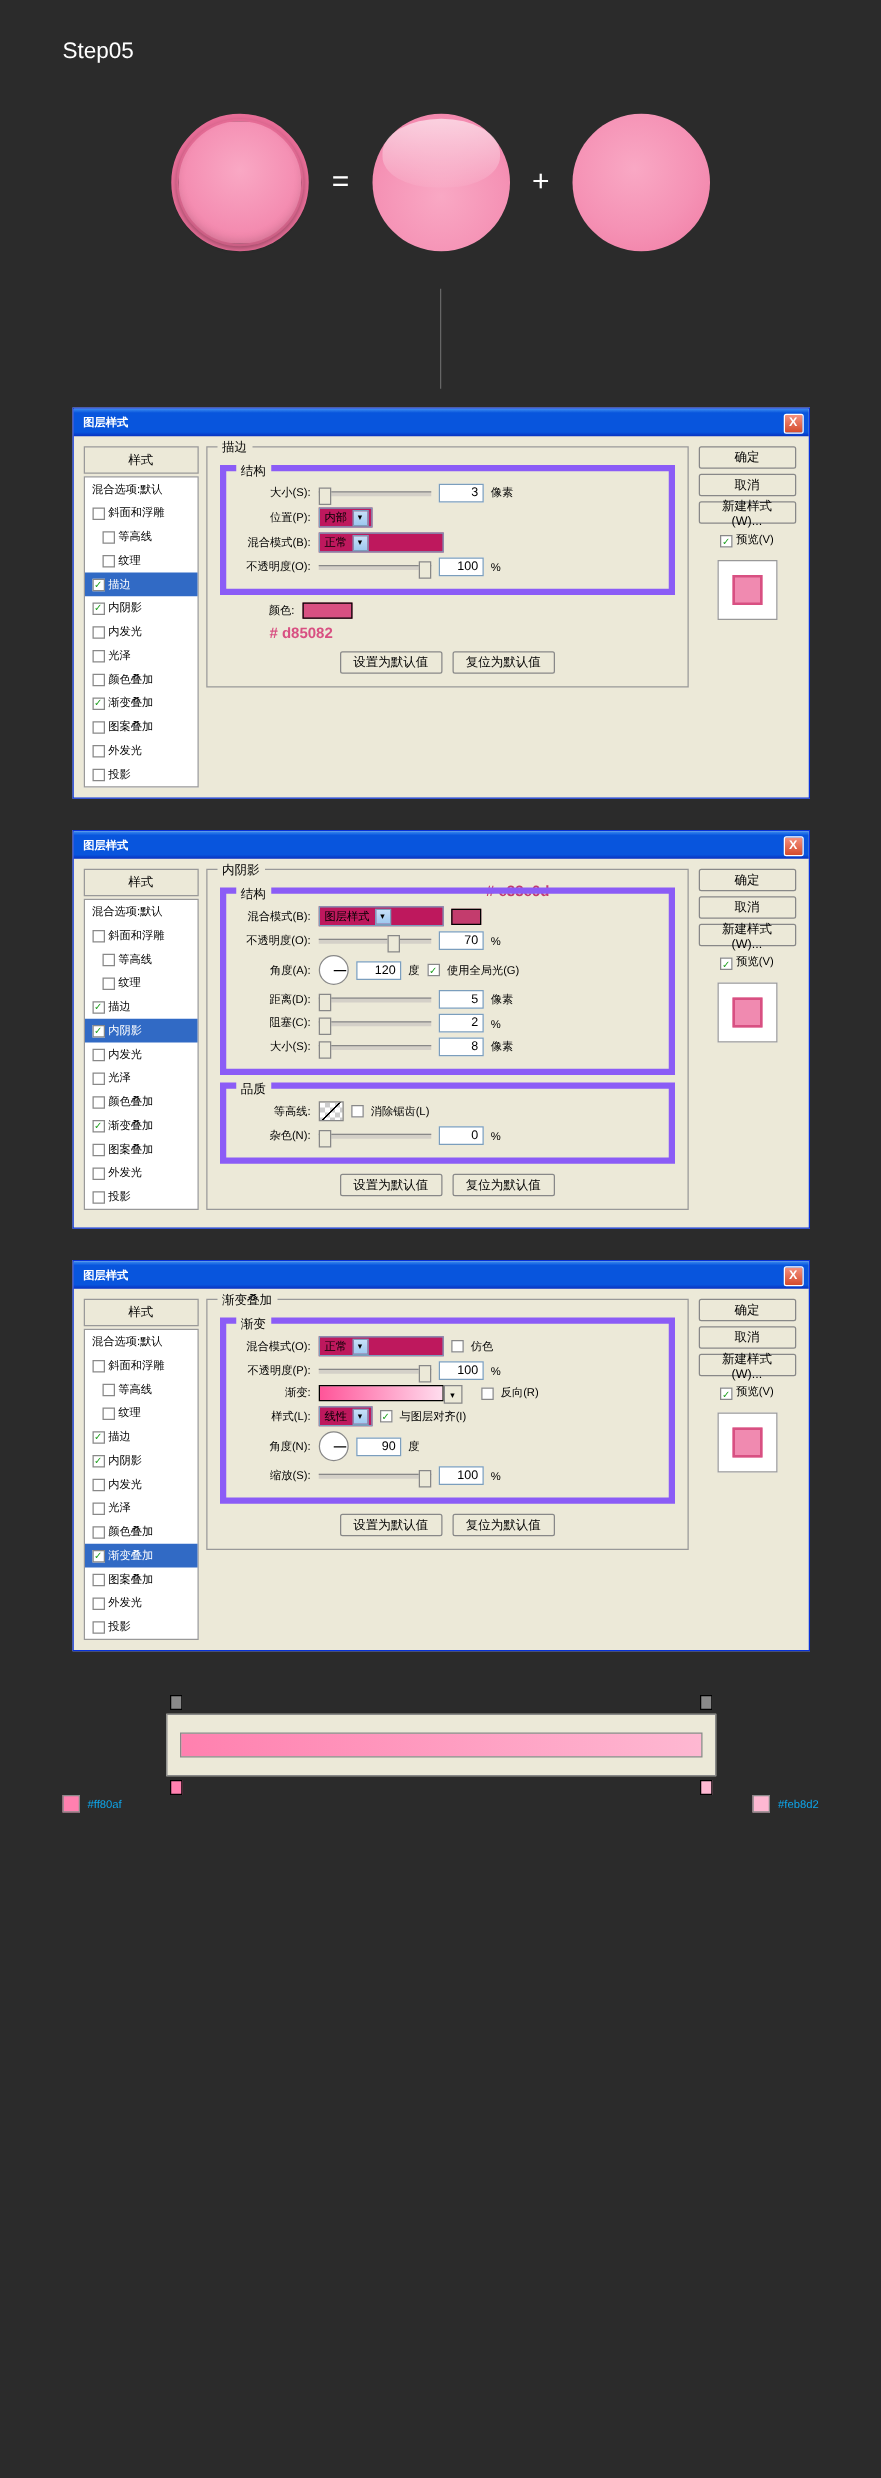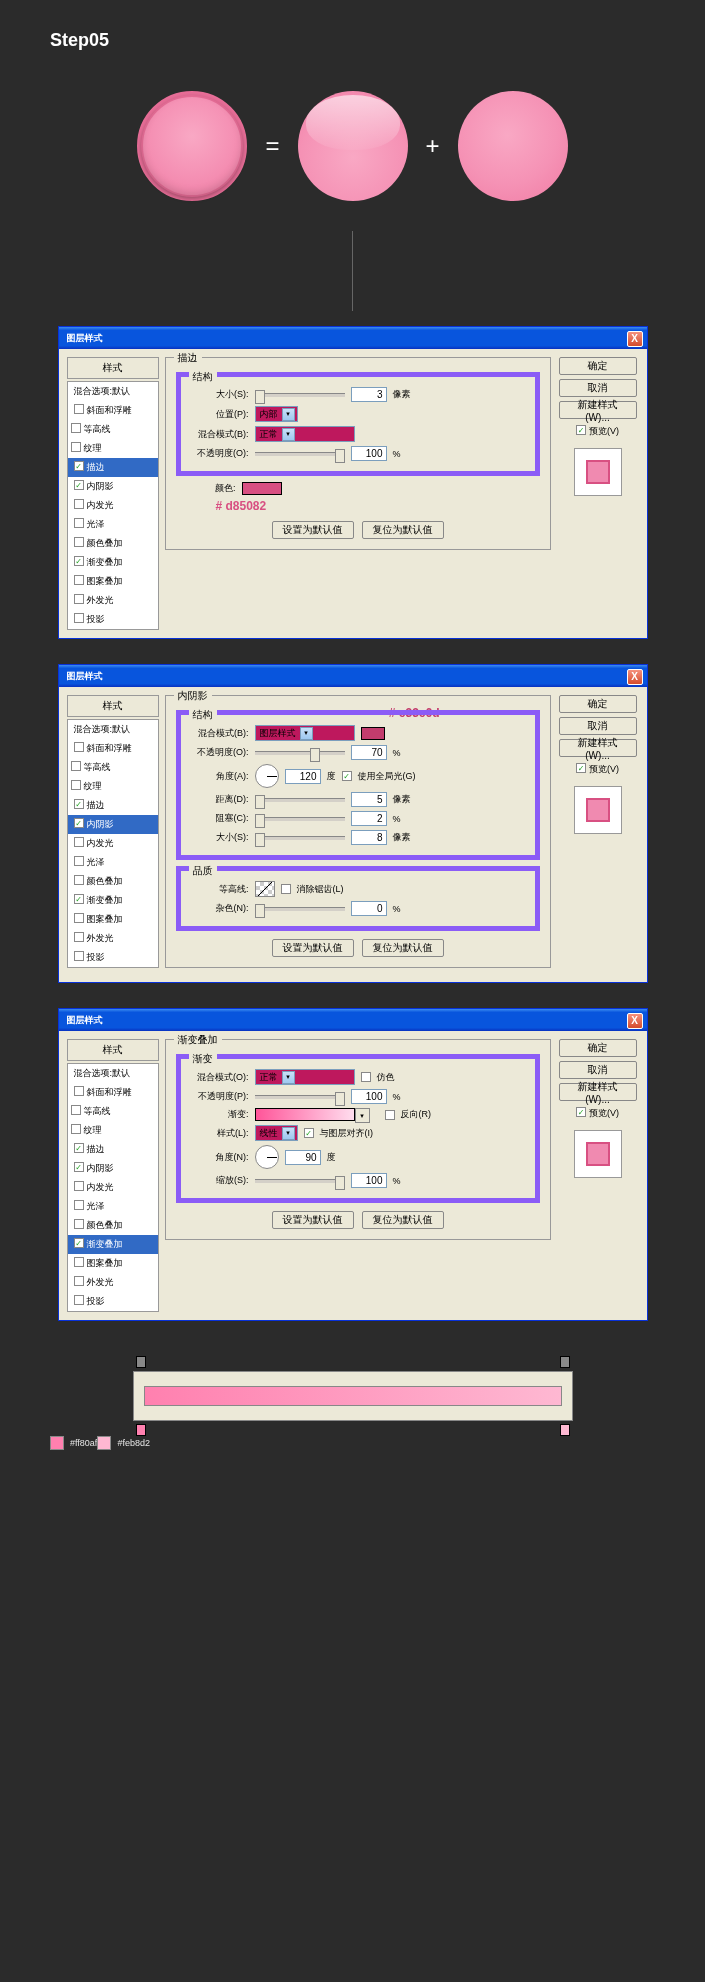--- a/index.html
+++ b/index.html
@@ -1,36 +1,36 @@
 <!DOCTYPE html>
 <html><head>
 <meta charset="utf-8">
 <style>
 *{margin:0;padding:0;box-sizing:border-box;font-family:Tahoma,SimSun,Arial,sans-serif;font-size:9px}
 body{background:#2b2b2b;width:705px}
 .container{padding:30px 50px 80px}
-.step-title{color:#fff;font-size:18px;font-weight:700;margin-bottom:40px}
+.step-title{color:#fff;font-size:18px;font-weight:400;margin-bottom:40px}
 .circles-row{display:flex;align-items:center;justify-content:center;gap:18px;margin-bottom:30px}
 .circle{width:110px;height:110px;border-radius:50%;position:relative}
 .circle1{background:radial-gradient(circle at 50% 40%,#f9a8c4 0%,#f592b5 50%,#f07ba3 100%);border:6px solid #e76d97}
 .circle1::after{content:'';position:absolute;inset:-2px;border-radius:50%;box-shadow:inset 0 -4px 8px rgba(0,0,0,0.15),0 2px 4px rgba(0,0,0,0.3)}
 .circle2{background:radial-gradient(circle at 50% 60%,#f9a8c4 0%,#f592b5 60%,#f07ba3 100%)}
 .circle2::before{content:'';position:absolute;top:4px;left:8px;right:8px;height:50%;border-radius:50% 50% 45% 45%;background:linear-gradient(180deg,rgba(255,255,255,0.6),rgba(255,255,255,0.05))}
 .circle3{background:radial-gradient(circle at 45% 40%,#f9a8c4 0%,#f592b5 55%,#f07ba3 100%)}
 .op{color:#fff;font-size:24px;font-weight:300}
 .connector{border-right:1px solid #666;height:80px;width:50%;margin-bottom:15px;margin-right:16%}
 .dialog{background:#ece9d8;border:1px solid #0831d9;margin:0 auto 25px;width:590px;position:relative}
 .titlebar{background:linear-gradient(180deg,#3c8cf0 0%,#0855dd 15%,#0855dd 85%,#0831c0 100%);height:22px;display:flex;align-items:center;justify-content:space-between;padding:1px 4px 0 8px;color:#fff;font-weight:bold;font-size:11px}
 .close-btn{width:16px;height:16px;background:linear-gradient(180deg,#f5917e,#d44b2c);border:1px solid #fff;border-radius:2px;display:flex;align-items:center;justify-content:center;color:#fff;font-size:10px;cursor:pointer}
 .dialog-body{display:flex;padding:8px;gap:6px;min-height:260px}
 .styles-panel{width:92px}
 .panel-header{background:#ece9d8;border:1px solid #999;padding:3px 5px;font-size:10px;text-align:center;margin-bottom:2px}
 .style-list{border:1px solid #999;background:#fff}
-.style-item{padding:3px 4px 3px 6px;display:flex;gap:3px;cursor:pointer;font-size:10px}
-.style-item.sub{padding-left:3px}
+.style-item{padding:3px 4px 3px 6px;display:flex;align-items:center;gap:3px;cursor:pointer;font-size:10px}
+.style-item.sub{padding-left:14px}
 .style-item.selected{background:#316ac5;color:#fff}
 .cb{width:10px;height:10px;border:1px solid #888;background:#fff;display:inline-flex;align-items:center;justify-content:center;font-size:8px;color:#21a121}
 .cb.checked::after{content:'✓'}
 .main-panel{flex:1}
 .fieldset{border:1px solid #999;padding:8px 10px 10px;margin-bottom:6px;position:relative}
 .fieldset-title{position:absolute;top:-7px;left:8px;background:#ece9d8;padding:0 4px;font-size:10px}
 .sub-fieldset{border:5px solid #8b5cf6;padding:6px 8px;margin-top:6px;margin-bottom:6px;position:relative}
 .row{display:flex;align-items:center;gap:6px;margin:4px 0;font-size:10px}
 .row-label{width:60px;text-align:right}
 .slider{flex:0 0 90px;height:4px;background:#d4d0c8;border-top:1px solid #888;position:relative}
@@ -41,32 +41,32 @@
 .num-input{width:36px;height:15px;border:1px solid #7b9ebd;background:#fff;padding:0 3px;text-align:right;font-size:10px}
 .dropdown{height:16px;border:1px solid #7b9ebd;background:#be185d;display:inline-flex;align-items:center;padding:0 2px 0 4px;font-size:10px;gap:4px}
 .dd-arrow{width:13px;height:13px;background:linear-gradient(180deg,#c8e0f8,#9ec8f0);border:1px solid #7b9ebd;display:flex;align-items:center;justify-content:center;font-size:7px}
 .swatch{width:40px;height:13px;border:1px solid #000}
 .swatch-sm{width:24px;height:13px;border:1px solid #000}
 .color-note{color:#d85082;font-size:12px;font-weight:bold;margin-left:40px}
 .btn{height:18px;padding:0 10px;background:#ece9d8;border:1px solid #888;border-radius:2px;font-size:10px;display:inline-flex;align-items:center;cursor:pointer}
 .btn-row{display:flex;justify-content:center;gap:8px;margin-top:8px}
 .right-panel{width:82px;display:flex;flex-direction:column;gap:4px;align-items:center}
 .right-panel .btn{width:78px;justify-content:center}
-.preview-cb{display:flex;align-items:flex-start;gap:3px;font-size:10px;margin:2px 0}
+.preview-cb{display:flex;align-items:flex-end;gap:3px;font-size:10px;margin:2px 0}
 .preview-box{width:48px;height:48px;border:1px solid #999;background:#fff;display:flex;align-items:center;justify-content:center;margin-top:4px}
 .preview-sq{width:24px;height:24px;background:#f08ab0;border:2px solid #d85082}
 .angle-dial{width:24px;height:24px;border:1px solid #888;border-radius:50%;position:relative;background:#fff}
 .angle-dial::after{content:'';position:absolute;top:50%;left:50%;width:10px;height:1px;background:#000;transform-origin:0 0}
 .anno{color:#c33c6d;font-size:12px;font-weight:bold;position:absolute;right:110px;top:10px}
 .gradient-editor{margin:50px auto 15px;width:440px;background:#ece9d8;border:1px solid #888;padding:14px 10px;position:relative}
 .grad-bar{height:20px;background:linear-gradient(90deg,#ff80af,#feb8d2);border:1px solid #888;position:relative}
 .stop{position:absolute;width:10px;height:12px;background:#888;border:1px solid #000}
 .stop.top{top:-16px}
 .stop.bot{bottom:-16px}
-.swatch-row{display:flex;margin-top:8px;color:#e5e5e5;font-size:12px}
+.swatch-row{display:flex;justify-content:space-between;margin-top:8px;color:#0ea5e9;font-size:12px}
 .swatch-label{display:flex;align-items:center;gap:6px}
 .sw{width:14px;height:14px;border:1px solid #888}
 .watermark{text-align:center;color:#555;font-size:9px;margin-top:40px}
 .gradient-swatch{width:100px;height:13px;background:linear-gradient(90deg,#f59,#fde);border:1px solid #000;position:relative}
 .gradient-swatch::after{content:'▾';position:absolute;right:-16px;top:-1px;width:13px;height:13px;background:#ece9d8;border:1px solid #888;display:flex;align-items:center;justify-content:center;font-size:7px}
 .checker{width:20px;height:16px;background:repeating-conic-gradient(#ccc 0 25%,#fff 0 50%) 0 0/8px 8px;border:1px solid #888;position:relative}
 .checker::after{content:'';position:absolute;inset:0;background:linear-gradient(135deg,transparent 48%,#000 48%,#000 52%,transparent 52%)}
 </style>
 </head>
 <body>

